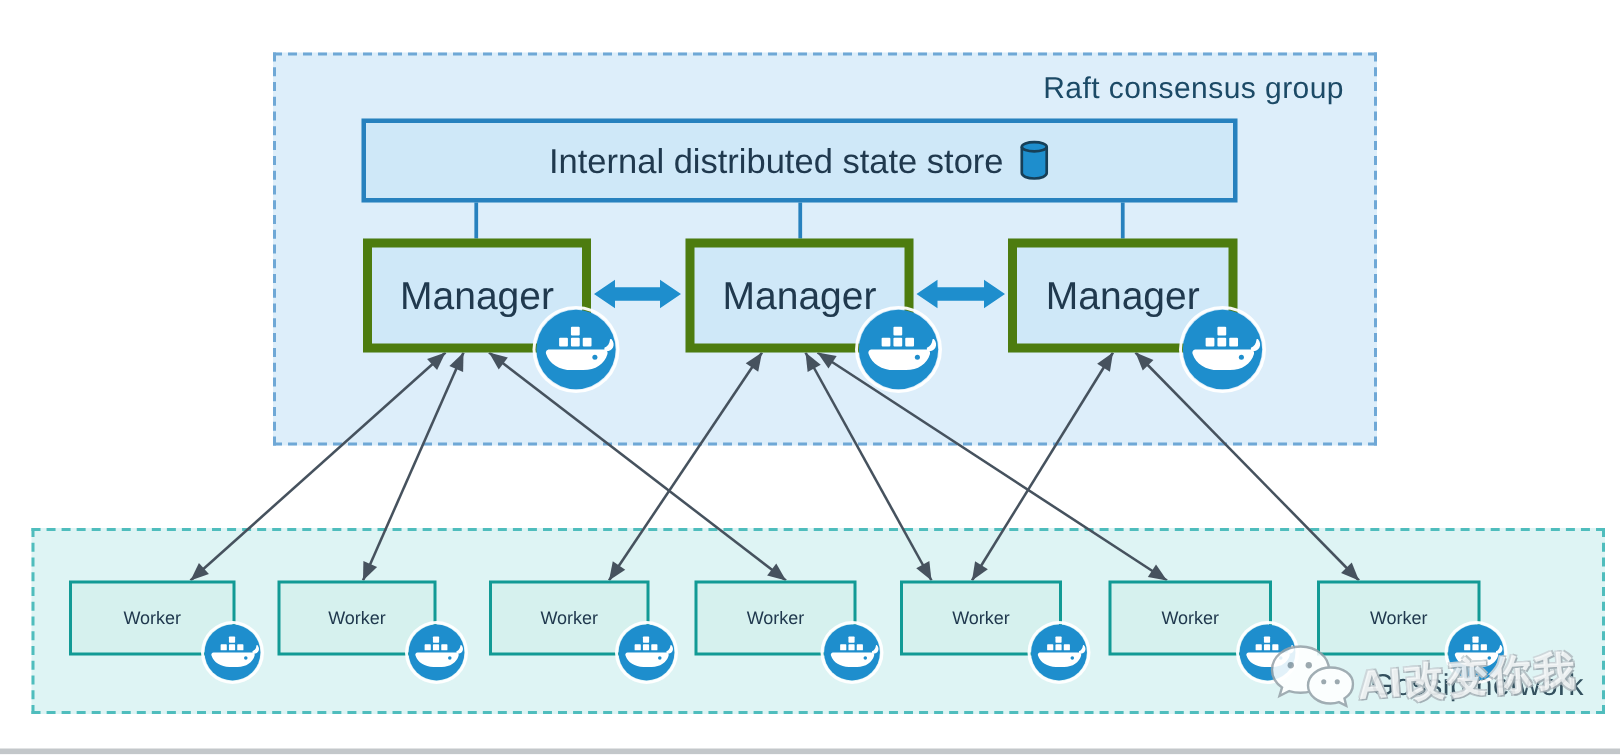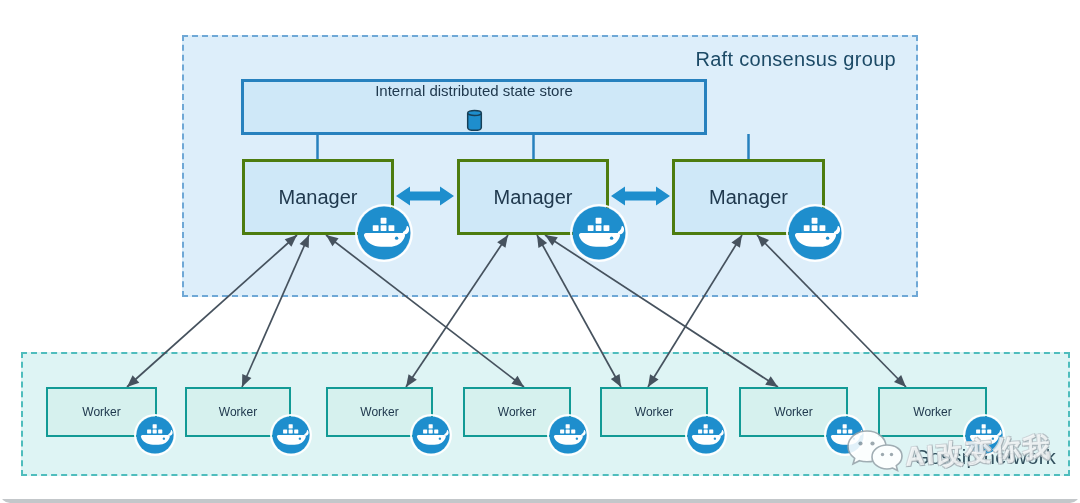--- a/index.html
+++ b/index.html
@@ -1,48 +1,47 @@
 <!DOCTYPE html>
 <html><head>
 <meta charset="utf-8">
 <style>
   html,body{margin:0;padding:0;background:#ffffff;}
   .canvas{
     position:relative;width:1080px;height:503px;background:#ffffff;overflow:hidden;
     font-family:"Liberation Sans","DejaVu Sans",sans-serif;
-    border-radius:10px;
   }
   
   .raft-box{
     position:absolute;left:182px;top:35px;width:736px;height:262px;box-sizing:border-box;
     background:#ddeefa;border:2px dashed #6fa8d6;z-index:1;
   }
   .raft-label{
     position:absolute;right:20px;top:11px;font-size:20px;color:#1c4a66;letter-spacing:.3px;
   }
   .gossip-box{
     position:absolute;left:21px;top:352px;width:1049px;height:124px;box-sizing:border-box;
     background:#def4f4;border:2px dashed #4fbdbd;z-index:1;
   }
   .gossip-label{
     position:absolute;right:12px;bottom:5px;font-size:20px;color:#33505e;letter-spacing:.3px;
   }
   
   .store-box{
-    position:absolute;left:241px;top:79px;width:466px;height:56px;box-sizing:border-box;
+    position:absolute;left:241px;top:79px;width:584px;height:56px;box-sizing:border-box;
     background:#cfe8f8;border:3px solid #2781be;z-index:3;
     display:flex;align-items:center;justify-content:center;gap:10px;
-    font-size:15px;color:#20394e;flex-direction:column;
+    font-size:23px;color:#20394e;
   }
   .node{
     position:absolute;box-sizing:border-box;display:flex;align-items:center;justify-content:center;
     z-index:3;color:#20394e;
   }
   .manager{
-    top:159px;height:76px;background:#cfe8f8;border:3px solid #4d7c0f;font-size:20px;
+    top:159px;height:76px;background:#cfe8f8;border:6px solid #4d7c0f;font-size:26px;
   }
   .worker{
     top:387px;height:50px;background:#d6f1ee;border:2.5px solid #129a95;font-size:12px;
   }
   
   .whale{position:absolute;z-index:4;border-radius:50%;}
   .whale svg{display:block;width:100%;height:100%;}
   .whale-m{width:54px;height:54px;top:206px;box-shadow:0 0 0 2px rgba(255,255,255,.95);}
   .whale-w{width:38px;height:38px;top:416px;box-shadow:0 0 0 2px rgba(255,255,255,.95);}
   

